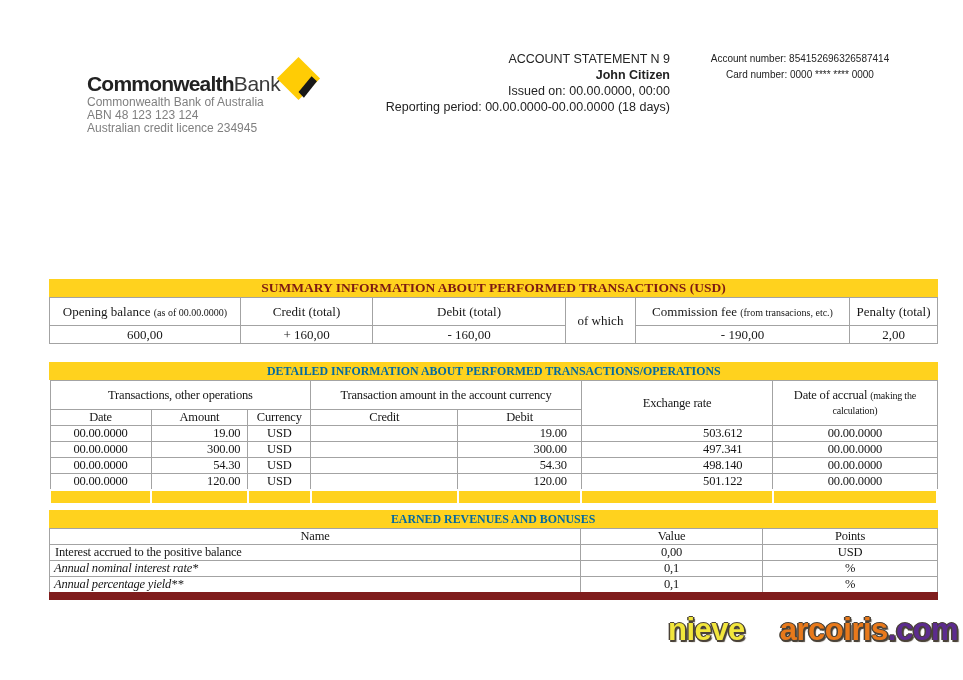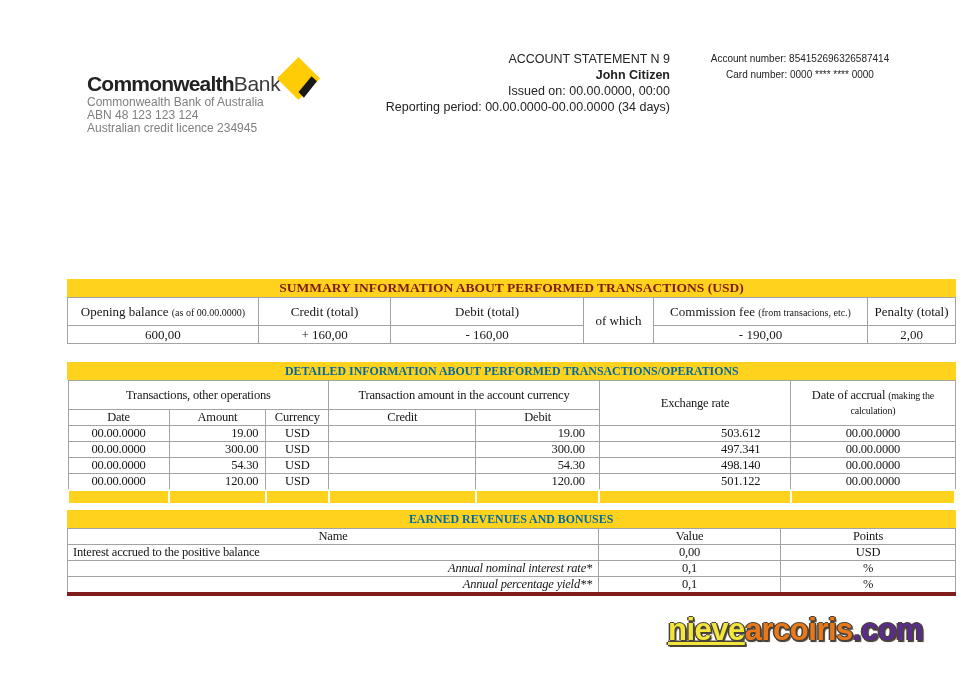--- a/index.html
+++ b/index.html
@@ -20,21 +20,21 @@
     position:absolute; left:320px; top:51px; width:350px;
     text-align:right; font-size:12.5px; line-height:16px; color:#232323;
   }
   .stmt-center .bold { font-weight:bold; }
   .stmt-right {
     position:absolute; left:650px; top:51px; width:300px;
     text-align:center; font-size:10px; line-height:16px; color:#232323;
   }
 
   
-  .tblwrap { position:absolute; left:67px; width:889px; font-family:"Liberation Serif", serif; }
+  .tblwrap { position:absolute; left:49px; width:889px; font-family:"Liberation Serif", serif; }
   .band {
     background:var(--band-yellow,#FFD21E); height:18px; line-height:18px;
     text-align:center; font-weight:bold; font-size:13.5px; color:#0369a1;
   }
   .band .condense { display:inline-block; transform:scaleX(0.88); transform-origin:50% 50%; white-space:nowrap; }
   .band-summary { color:var(--summary-title,#7D1A12); }
   table { border-collapse:collapse; width:100%; table-layout:fixed; }
   td {
     border:1px solid var(--grid,#A3A3A3); text-align:center; vertical-align:middle;
     font-size:12.5px; color:#161616; padding:0 4px; overflow:hidden;
@@ -54,32 +54,32 @@
   #detailed .s2-hdr td { height:15px; font-size:12.5px; }
   #detailed .d-row td { height:14px; font-size:12.5px; }
   #detailed .d-row .amt { text-align:right; padding-right:7px; }
   #detailed .d-row .deb { text-align:right; padding-right:14px; }
   #detailed .d-row .rate { text-align:right; padding-right:30px; }
   #detailed .foot td { height:12px; background:var(--band-yellow,#FFD21E); border:2px solid #ffffff; }
 
   
   #earned { top:510px; }
   #earned td { letter-spacing:-0.2px; height:15px; font-size:12.5px; }
-  #earned table { border-bottom:4px solid #7f1d1d; }
+  #earned table { border-bottom:8px solid #7f1d1d; }
   #earned .name-left { text-align:left; padding-left:5px; }
-  #earned .name-right { text-align:right; padding-right:6px; font-style:italic; }
+  #earned .name-right { text-align:left; padding-right:6px; font-style:italic; }
 
   
   .watermark {
     position:absolute; left:668px; top:612px; font-size:31px; font-weight:bold;
     font-family:"Liberation Sans", sans-serif; letter-spacing:-0.5px; white-space:nowrap;
     text-shadow:-1.5px 0 #4a4238, 1.5px 0 #4a4238, 0 -1.5px #4a4238, 0 1.5px #4a4238, 2px 2px 1px #4a4238;
   }
-  .wm-y { color:var(--wm-yellow,#F2E63C);text-decoration:underline; }
-  .wm-o { color:var(--wm-orange,#E8791B); }
+  .wm-y { color:var(--wm-yellow,#F2E63C); }
+  .wm-o { color:var(--wm-orange,#E8791B);margin-left:35px; }
   .wm-p { color:var(--wm-purple,#5C2B8E); }
 </style>
 </head>
 <body>
 
 <div class="page">
 
   <div class="logo-block">
     <div class="wordmark">
       <span class="heavy">Commonwealth</span><span class="light">Bank</span>
@@ -92,21 +92,21 @@
   </div>
   <svg class="logo-diamond" viewBox="0 0 100 100">
     <polygon points="50,2 98,50 50,98 2,50" fill="#FFCC05"></polygon>
     <polygon points="91,56 62,93 50,80 79,45" fill="#181818"></polygon>
   </svg>
 
   <div class="stmt-center">
     <div>ACCOUNT STATEMENT N 9</div>
     <div class="bold">John Citizen</div>
     <div>Issued on: 00.00.0000, 00:00</div>
-    <div>Reporting period: 00.00.0000-00.00.0000 (34 days)</div>
+    <div>Reporting period: 00.00.0000-00.00.0000 (18 days)</div>
   </div>
 
   <div class="stmt-right">
     <div>Account number: 854152696326587414</div>
     <div>Card number: 0000 **** **** 0000</div>
   </div>
 
   <div class="tblwrap" id="summary">
     <div class="band band-summary">SUMMARY INFORMATION ABOUT PERFORMED TRANSACTIONS (USD)</div>
     <table>

